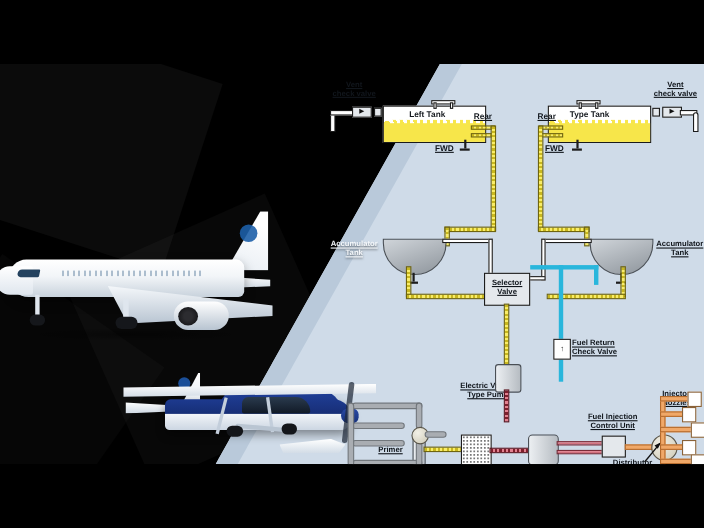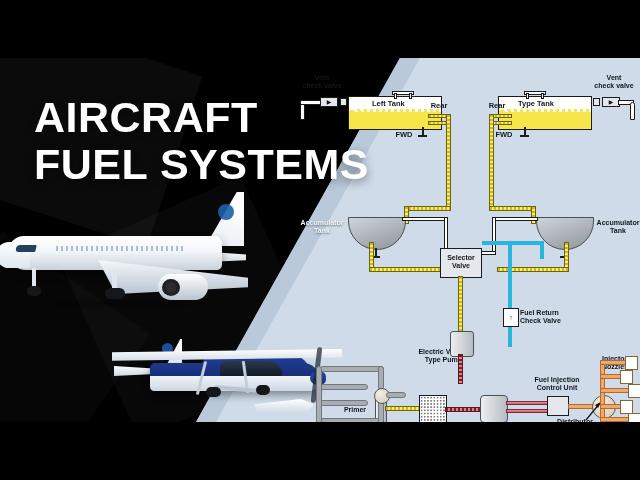--- a/index.html
+++ b/index.html
@@ -120,21 +120,21 @@
     background:rgba(30,40,55,.72);border-radius:3px;transform:rotate(7deg);}
   #cessna .cspin{position:absolute;left:206px;top:38px;width:16px;height:14px;
     background:linear-gradient(180deg,#2a4aa5,#16307a);border-radius:50% 40% 40% 50%;}
   #cessna .cfloat{position:absolute;left:150px;top:66px;width:60px;height:13px;
     background:linear-gradient(180deg,#ffffff,#d2dce6);
     clip-path:polygon(0 40%,78% 0,100% 40%,90% 100%,6% 100%);}
 
   
   #schem{position:absolute;left:0;top:12px;width:640px;height:364px;z-index:12;}
   .lbl{position:absolute;color:#11161c;font-size:7px;line-height:1.18;
-    font-weight:bold;text-align:center;white-space:pre-line;}
+    font-weight:bold;text-align:center;white-space:pre-line;text-decoration:underline;}
   .lbl.white{color:#f4f7fa;text-shadow:0 1px 2px rgba(0,0,0,.5);}
 
   
   .tank{position:absolute;border:1.4px solid #1a1a1a;background:#fff;box-sizing:border-box;}
   .tankfuel{position:absolute;background:#f7e64a;}
   .wavy{position:absolute;height:4px;
     background:repeating-radial-gradient(circle at 3px 4px,#f7e64a 0 3px,transparent 3px 6px);}
   .tanklabel{position:absolute;font-size:7.5px;font-weight:bold;color:#14181d;}
 
   
@@ -182,24 +182,20 @@
   <div id="band">
 
     <div id="bluepanel"></div>
     <div class="poly" style="left:-40px;top:-20px;width:220px;height:180px;transform:rotate(18deg);"></div>
     <div class="poly" style="left:90px;top:150px;width:200px;height:200px;transform:rotate(-24deg);opacity:.7;"></div>
     <div class="poly" style="left:-60px;top:210px;width:180px;height:160px;transform:rotate(35deg);opacity:.5;"></div>
 
     <div id="lightpanel"></div>
     <div id="wedge"></div>
 
-    <div id="title">
-      <div class="l1">AIRCRAFT</div>
-      <div class="l2">FUEL SYSTEMS</div>
-    </div>
 
     <div id="airliner">
       <div class="shadow"></div>
       <div class="wingfar"></div>
       <div class="tail"></div>
       <div class="logo"></div>
       <div class="hstab"></div>
       <div class="fuse"></div>
       <div class="nose"></div>
       <div class="cock"></div>

